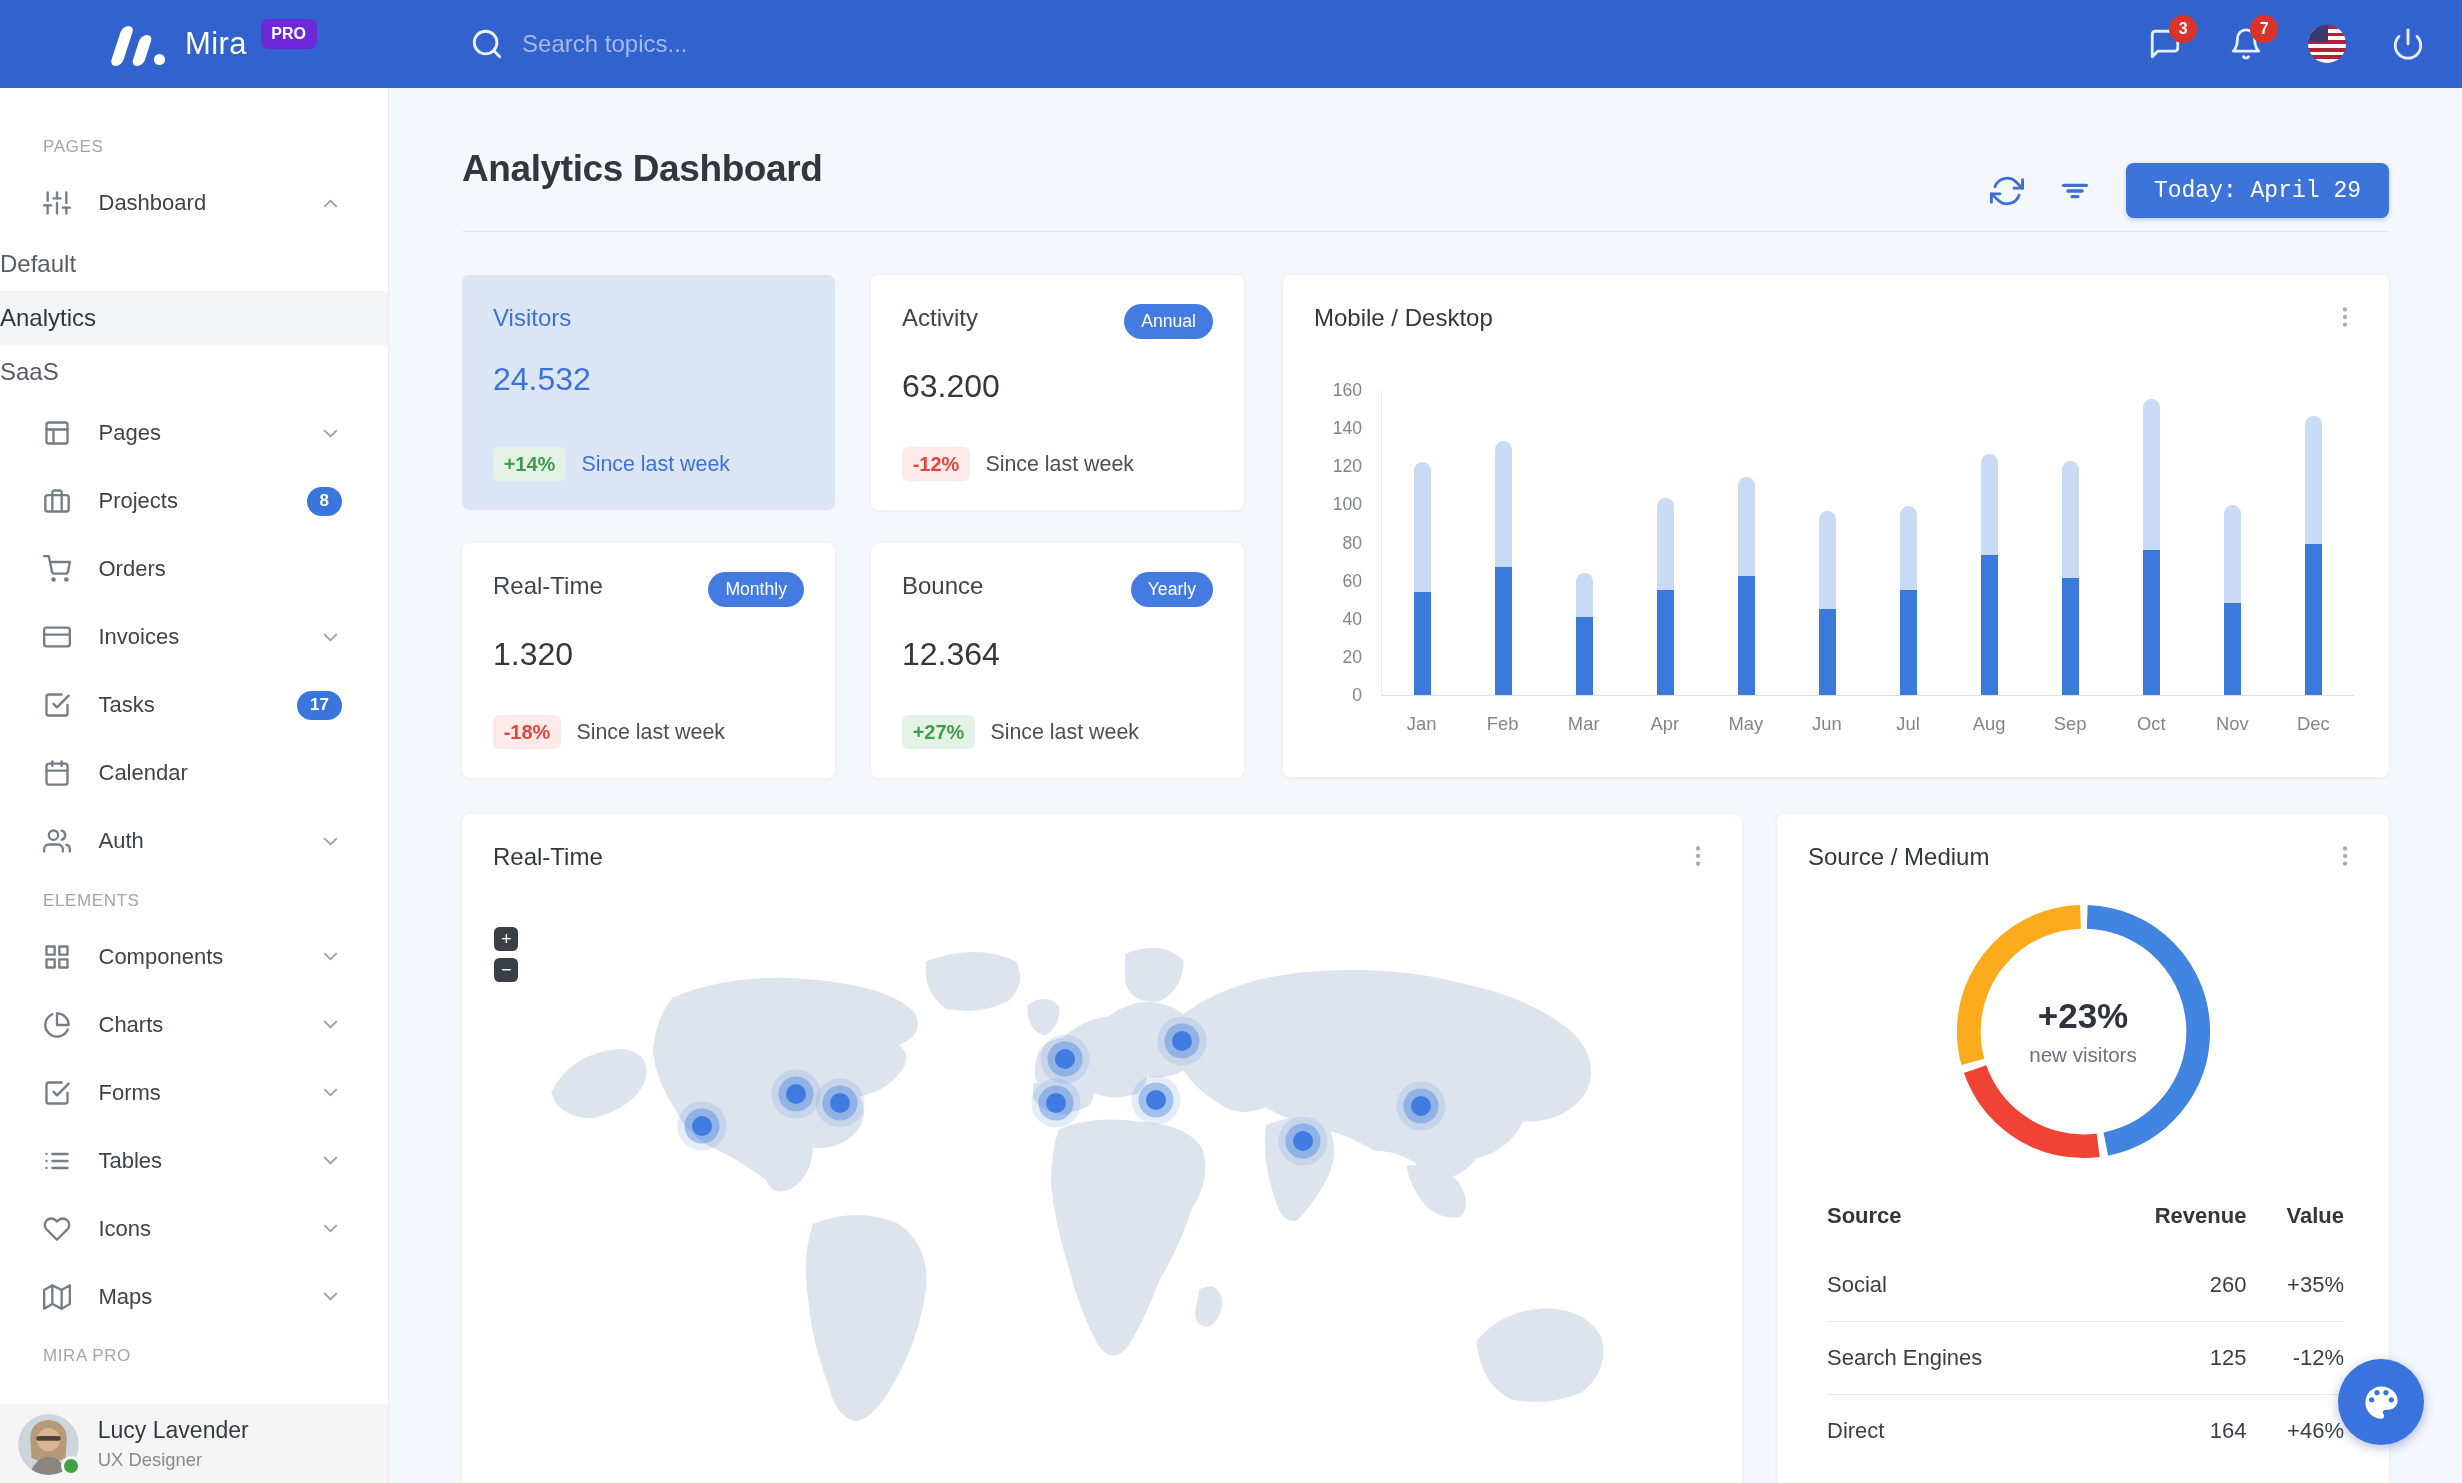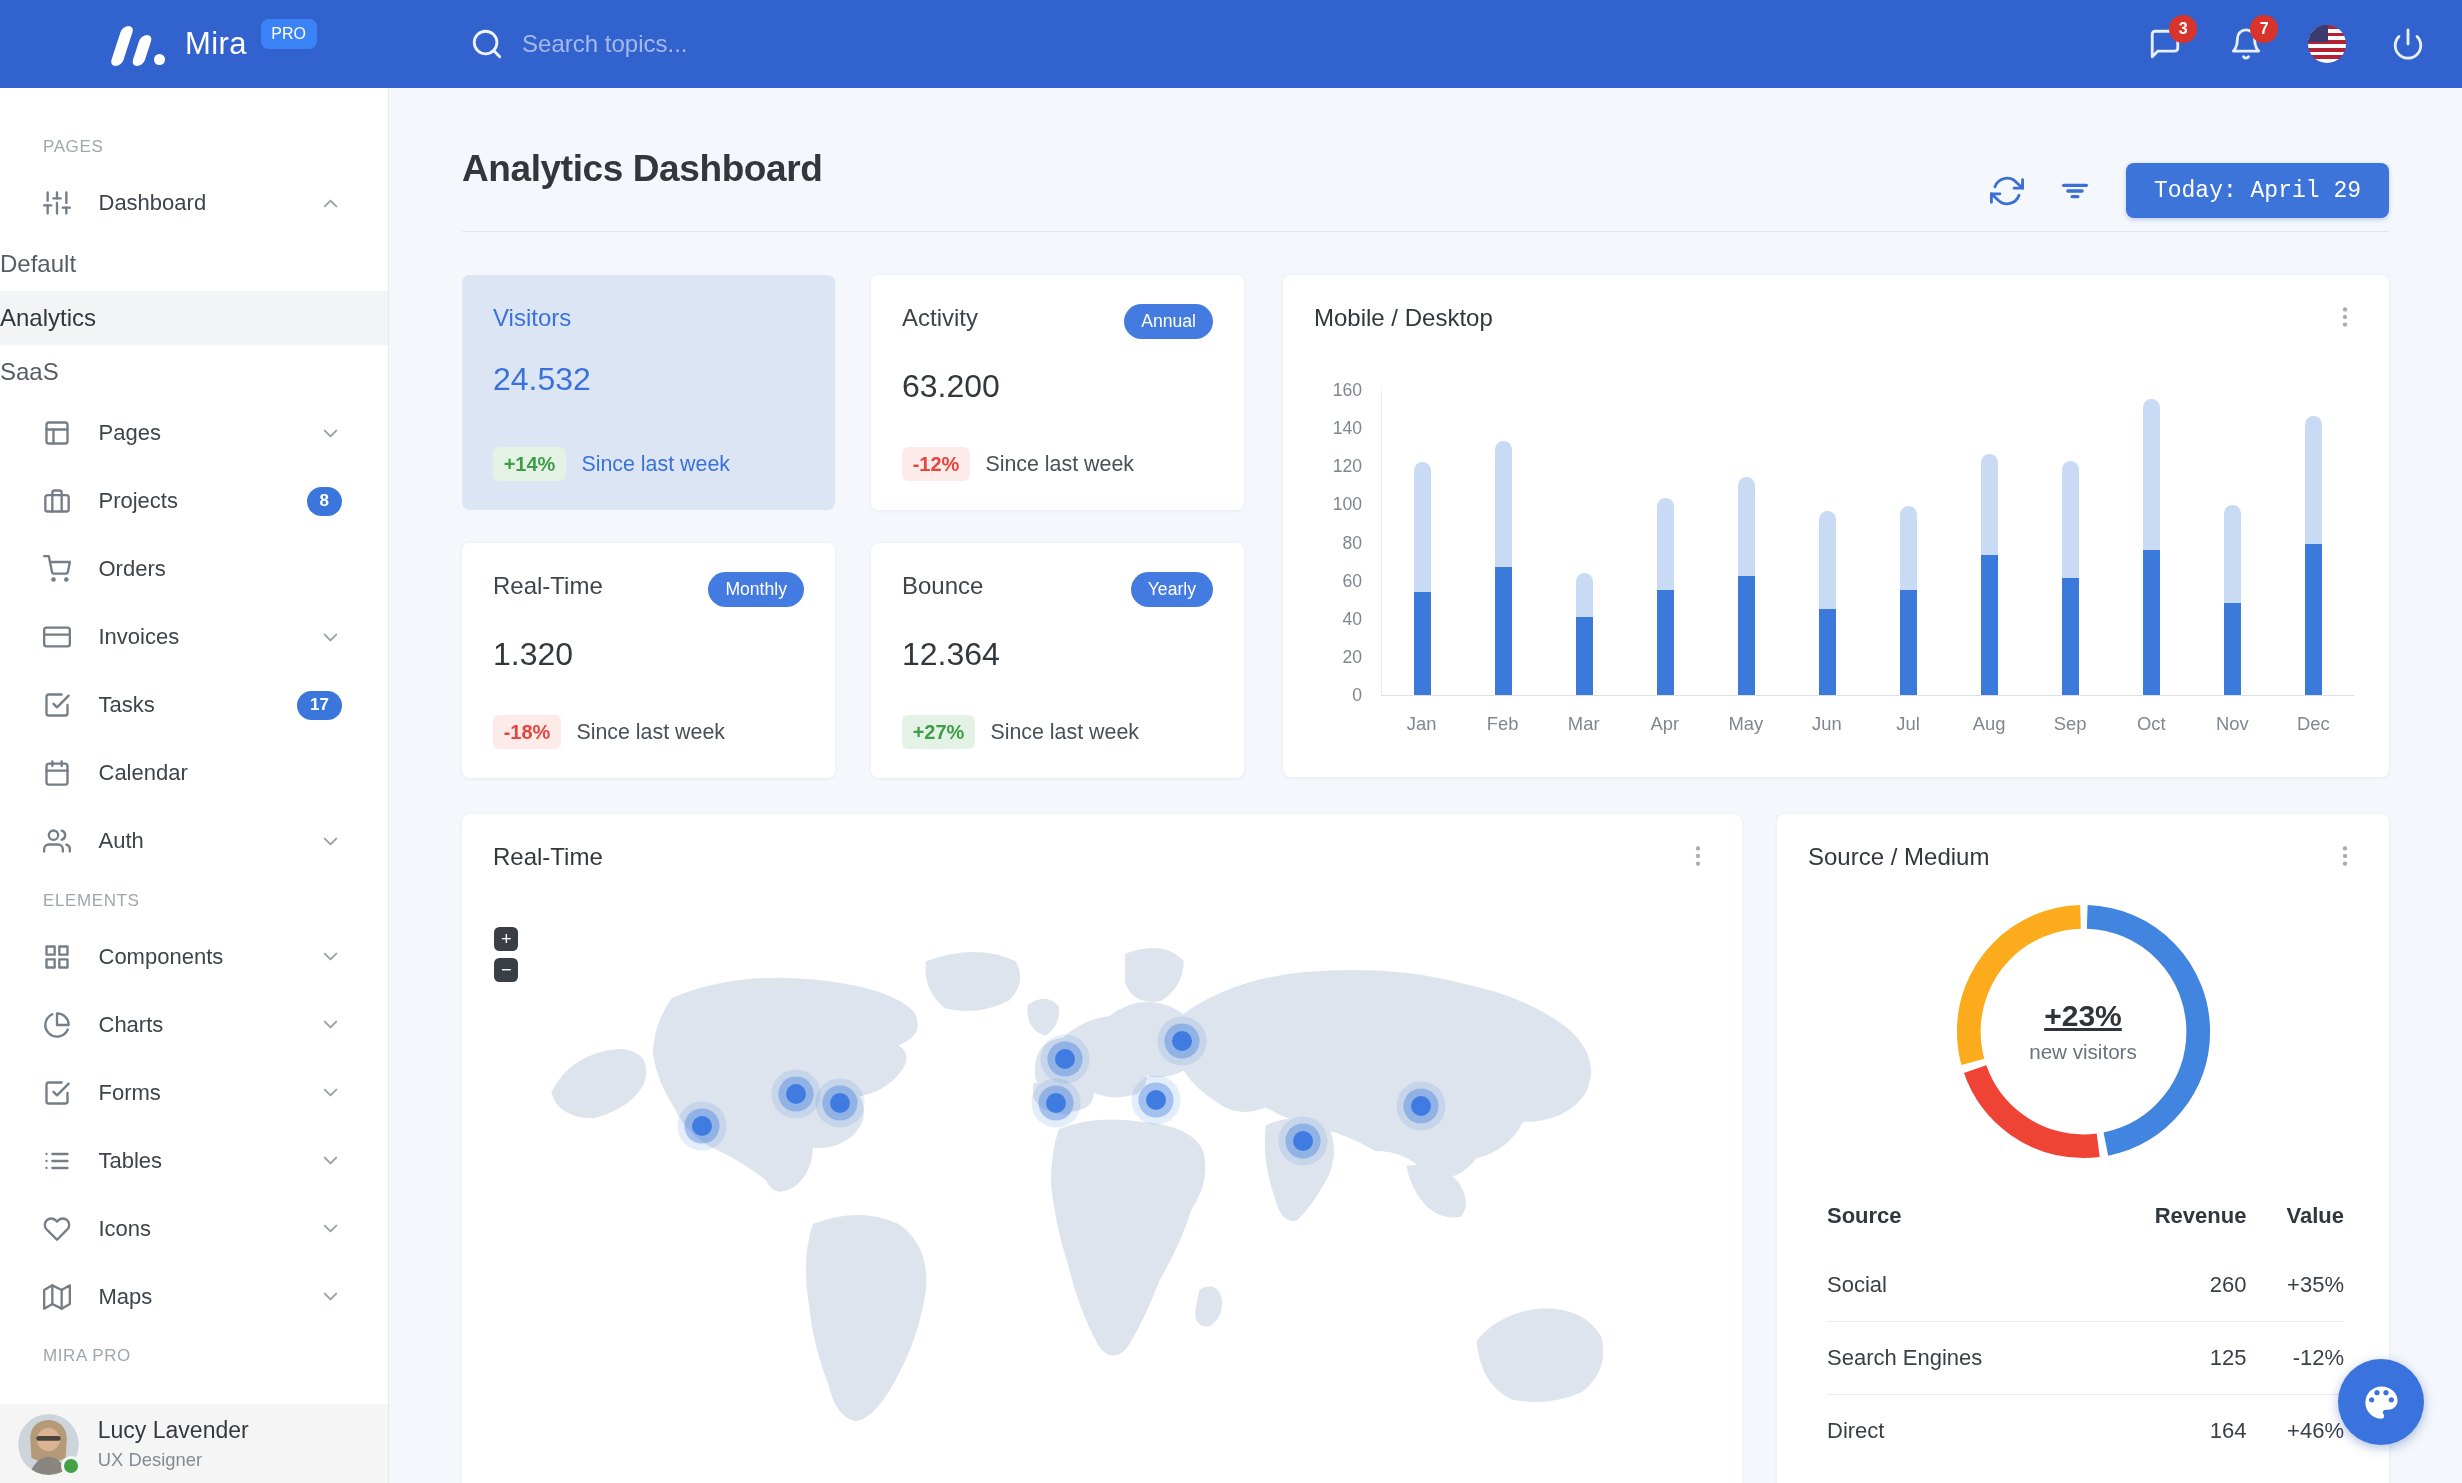--- a/index.html
+++ b/index.html
@@ -8,21 +8,21 @@
 
   
   .navbar { position:absolute; top:0; left:0; width:100%; height:88px; background:#3162cd; display:flex; align-items:center; z-index:50; }
   .nb-left { display:flex; align-items:center; padding-left:116px; }
   .logo { display:flex; align-items:flex-end; height:43px; position:relative; margin-right:20px; }
   .logo .slash { width:11.5px; border-radius:6.1px; background:#fff; transform:skewX(-18deg); }
   .logo .s1 { height:40px; margin-right:8.4px; }
   .logo .s2 { height:31px; }
   .logo .dot { width:10.7px; height:10.7px; border-radius:50%; background:#fff; margin-left:6.9px; margin-bottom:0.8px; }
   .brand { color:#fff; font-size:31px; font-weight:500; letter-spacing:0.4px; }
-  .pro { background:#3b82f6; color:#fff; font-size:16px; font-weight:400; padding:6.1px 10.7px; border-radius:7.6px; margin-left:13.8px; margin-top:-20px; }
+  .pro { background:#6d28d9; color:#fff; font-size:16px; font-weight:700; padding:6.1px 10.7px; border-radius:7.6px; margin-left:13.8px; margin-top:-20px; }
   .nb-search { display:flex; align-items:center; margin-left:153px; }
   .nb-search .sicon { width:34px; height:34px; color:#eef2fb; margin-right:18.4px; }
   .nb-search input { background:transparent; border:none; outline:none; color:#fff; font-size:24px; width:398px; font-family:inherit; }
   .nb-search input::placeholder { color:rgba(255,255,255,.55); }
   .nb-right { margin-left:auto; display:flex; align-items:center; gap:41px; padding-right:34px; }
   .nb-btn { position:relative; width:40px; height:40px; display:flex; align-items:center; justify-content:center; color:#e9eefb; cursor:pointer; }
   .nb-btn svg { width:34px; height:34px; }
   .nb-badge { position:absolute; top:-9.2px; right:-12.2px; min-width:28px; height:28px; border-radius:50%; background:#d9342b; color:#fff; font-size:16px; font-weight:700; display:flex; align-items:center; justify-content:center; }
   .flag { width:38px; height:38px; border-radius:50%; overflow:hidden; position:relative; background:repeating-linear-gradient(180deg,#b22234 0 3.8px,#fff 3.8px 7.6px); }
   .flag::before { content:""; position:absolute; left:0; top:0; width:20px; height:17px; background:#3c3b6e; }
@@ -95,21 +95,21 @@
   .map-area { position:absolute; left:15.3px; right:15.3px; top:96px; bottom:7.6px; }
   .map-area svg.world { width:100%; height:100%; }
   .map-zoom { position:absolute; left:17px; top:17px; display:flex; flex-direction:column; gap:6.9px; z-index:5; }
   .map-zoom button { width:24px; height:24px; border:none; border-radius:5.4px; background:#3a3f46; color:#fff; font-size:18.4px; line-height:1; cursor:pointer; font-family:inherit; }
   .marker { position:absolute; width:20px; height:20px; border-radius:50%; background:#3f7be0; transform:translate(-50%,-50%); box-shadow:0 0 0 7.6px rgba(66,125,222,.40), 0 0 0 14.5px rgba(66,125,222,.14); cursor:pointer; }
 
   .source-card { flex:1; height:688px; position:relative; }
   .donut-wrap { position:relative; width:257px; height:257px; margin:32px auto 0 auto; }
   .donut-wrap svg { width:257px; height:257px; }
   .donut-center { position:absolute; inset:0; display:flex; flex-direction:column; align-items:center; justify-content:center; }
-  .donut-val { font-size:30px; font-weight:700; color:#2f343a;text-decoration:underline; }
+  .donut-val { font-size:35px; font-weight:700; color:#2f343a; }
   .donut-lbl { font-size:20.6px; color:#6a727b; margin-top:7.6px; }
   .sm-table { margin:31px 44px 0 50px; border-collapse:collapse; width:calc(100% - 95px); }
   .sm-table th { font-size:22px; font-weight:700; color:#31373d; text-align:left; padding:12.2px 0 20px 0; }
   .sm-table th.num, .sm-table td.num { text-align:right; }
   .sm-table td { font-size:22px; color:#3a4047; padding:23px 0; border-top:1.5px solid #e8eaed; }
   .sm-table tr.first td { border-top:none; }
   .val-pos { color:#4caf50; }
   .val-neg { color:#ef5350; }
 
   .fab { position:absolute; left:2338px; top:1359px; width:86px; height:86px; border-radius:50%; background:#3a73dd; border:none; display:flex; align-items:center; justify-content:center; cursor:pointer; z-index:60; box-shadow:0 3.1px 10.7px rgba(30,70,160,.35); }

